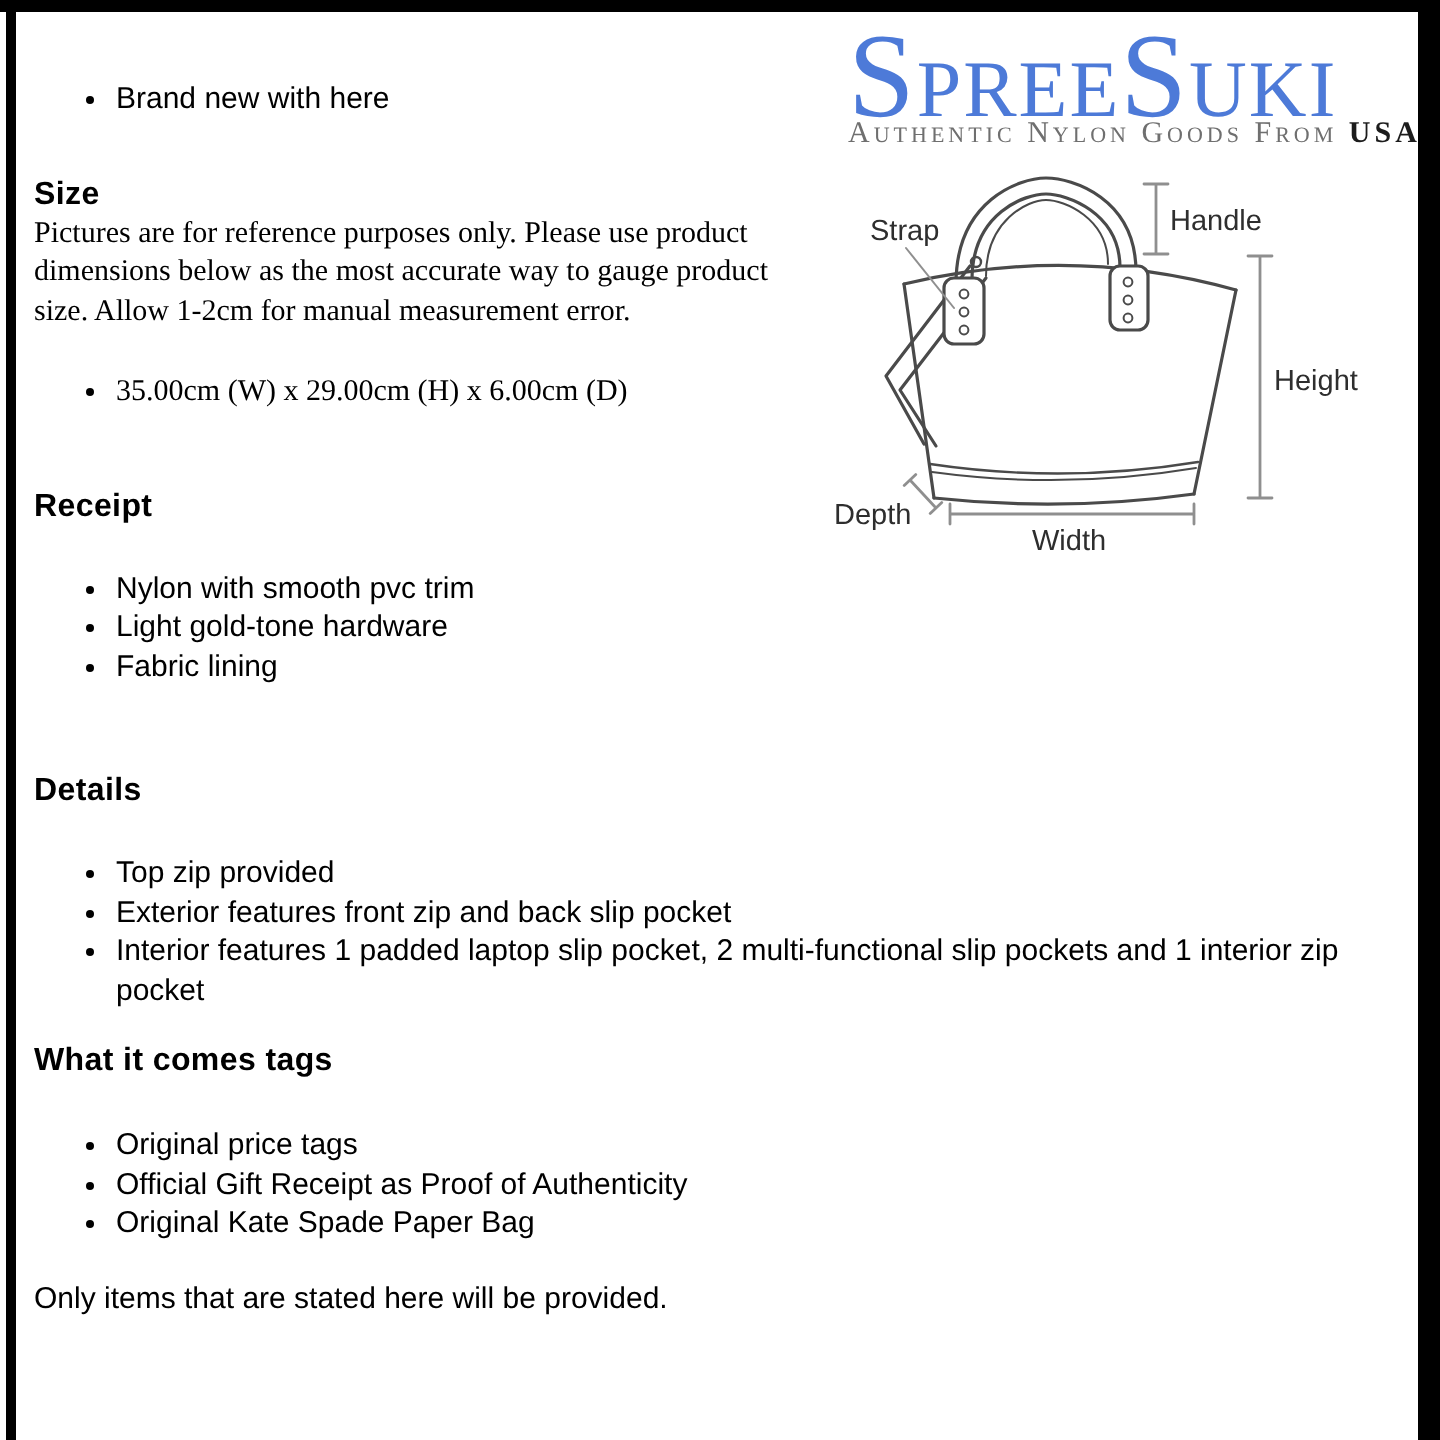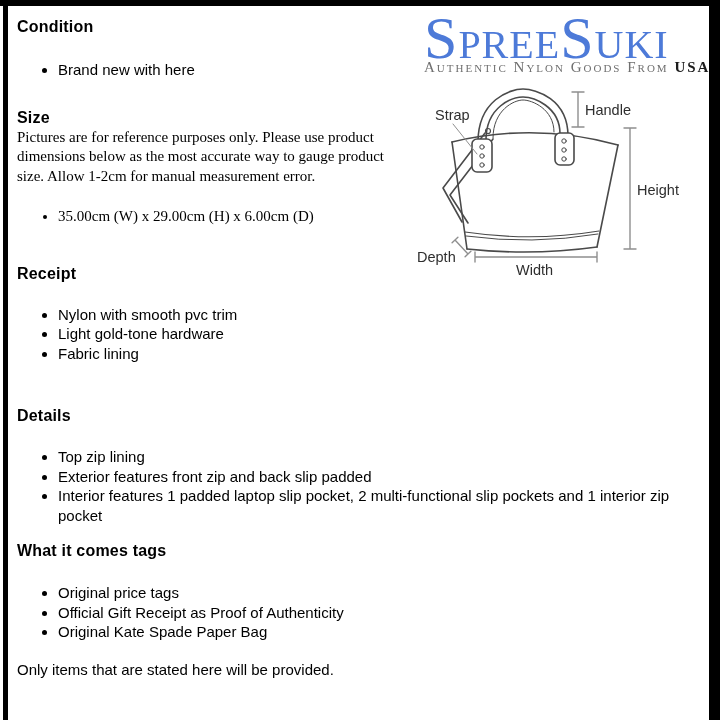--- a/index.html
+++ b/index.html
@@ -106,42 +106,41 @@
         </g>
 
         <text x="20" y="38">Strap</text>
         <text x="170" y="33">Handle</text>
         <text x="222" y="113">Height</text>
         <text x="2" y="180">Depth</text>
         <text x="101" y="193">Width</text>
       </svg>
     </div>
 
-    <h4>Condition</h4>
     <ul class="mt-ul1">
       <li>Brand new with here</li>
     </ul>
 
     <h4 class="mt-hsize">Size</h4>
     <p class="mt-psize">Pictures are for reference purposes only. Please use product dimensions below as the most accurate way to gauge product size. Allow 1-2cm for manual measurement error.</p>
     <ul class="mt-ul2">
       <li>35.00cm (W) x 29.00cm (H) x 6.00cm (D)</li>
     </ul>
 
     <h4 class="mt-hmat">Receipt</h4>
     <ul class="mt-ul3">
       <li>Nylon with smooth pvc trim</li>
       <li>Light gold-tone hardware</li>
       <li>Fabric lining</li>
     </ul>
 
     <h4 class="mt-hdet">Details</h4>
     <ul class="mt-ul4">
-      <li>Top zip lining</li>
-      <li>Exterior features front zip and back slip padded</li>
+      <li>Top zip provided</li>
+      <li>Exterior features front zip and back slip pocket</li>
       <li>Interior features 1 padded laptop slip pocket, 2 multi-functional slip pockets and 1 interior zip pocket</li>
     </ul>
 
     <h4 class="mt-hwhat">What it comes tags</h4>
     <ul class="mt-ul5">
       <li>Original price tags</li>
       <li>Official Gift Receipt as Proof of Authenticity</li>
       <li>Original Kate Spade Paper Bag</li>
     </ul>
 

